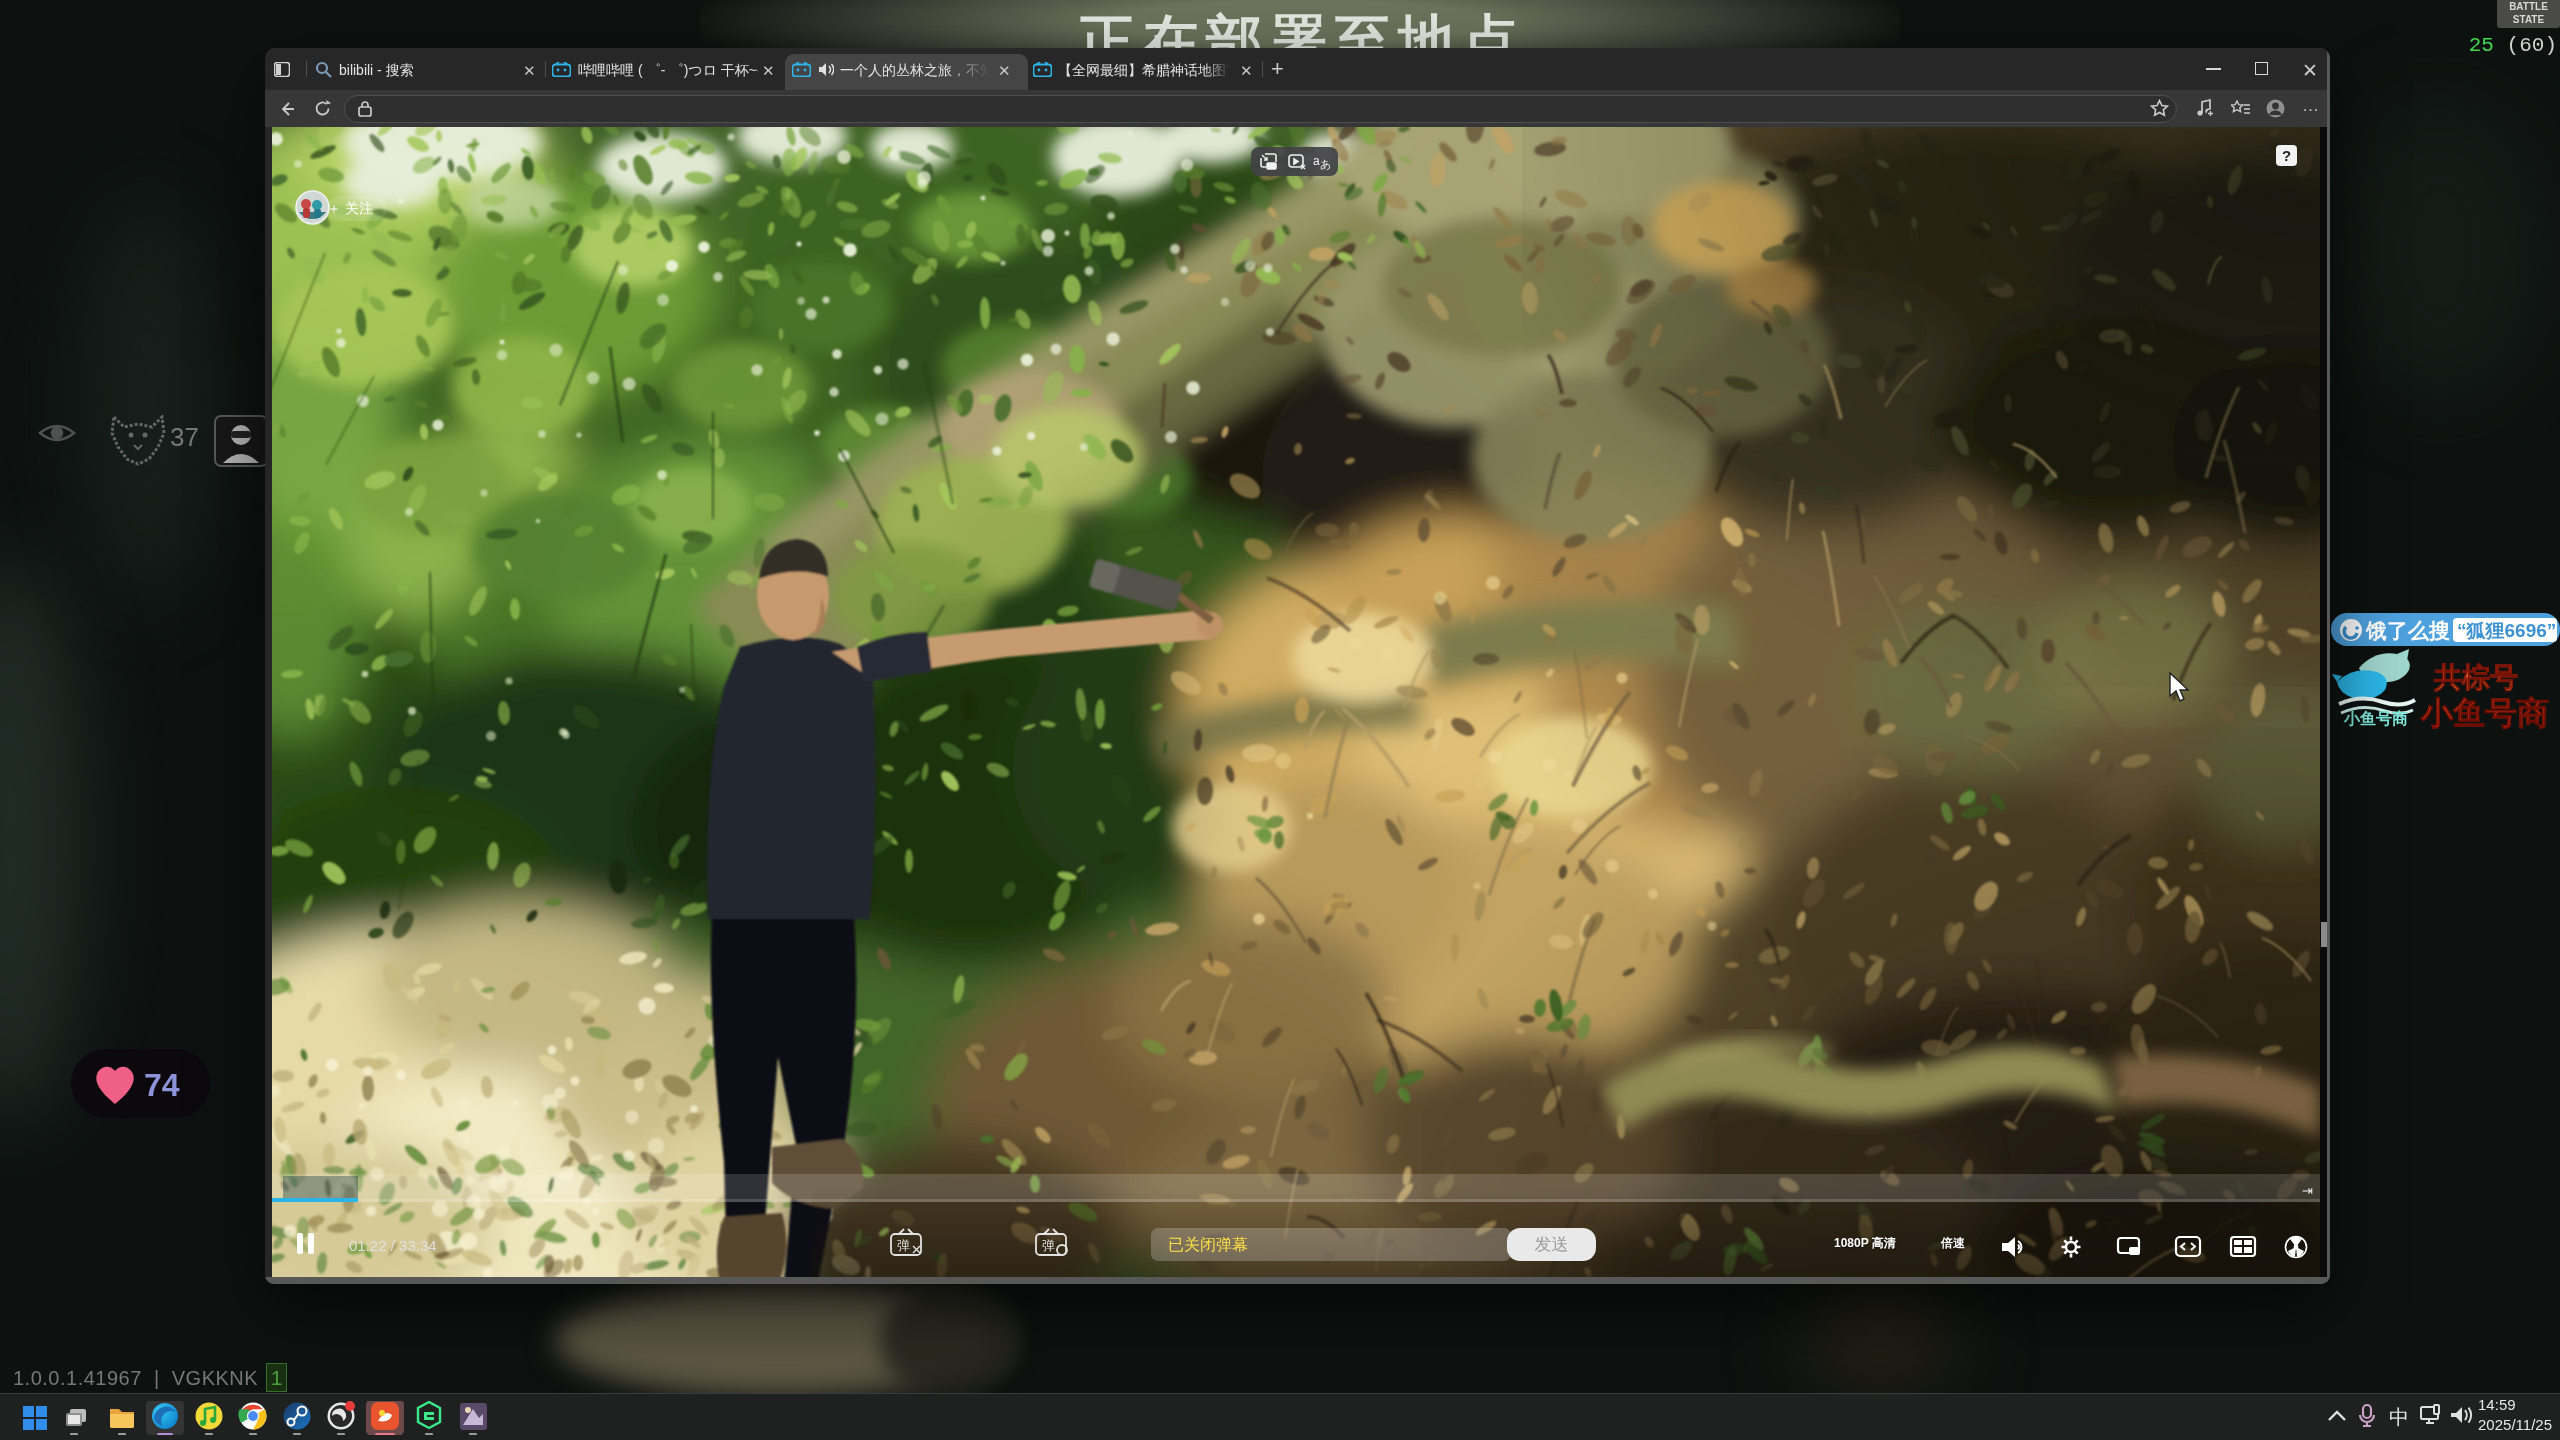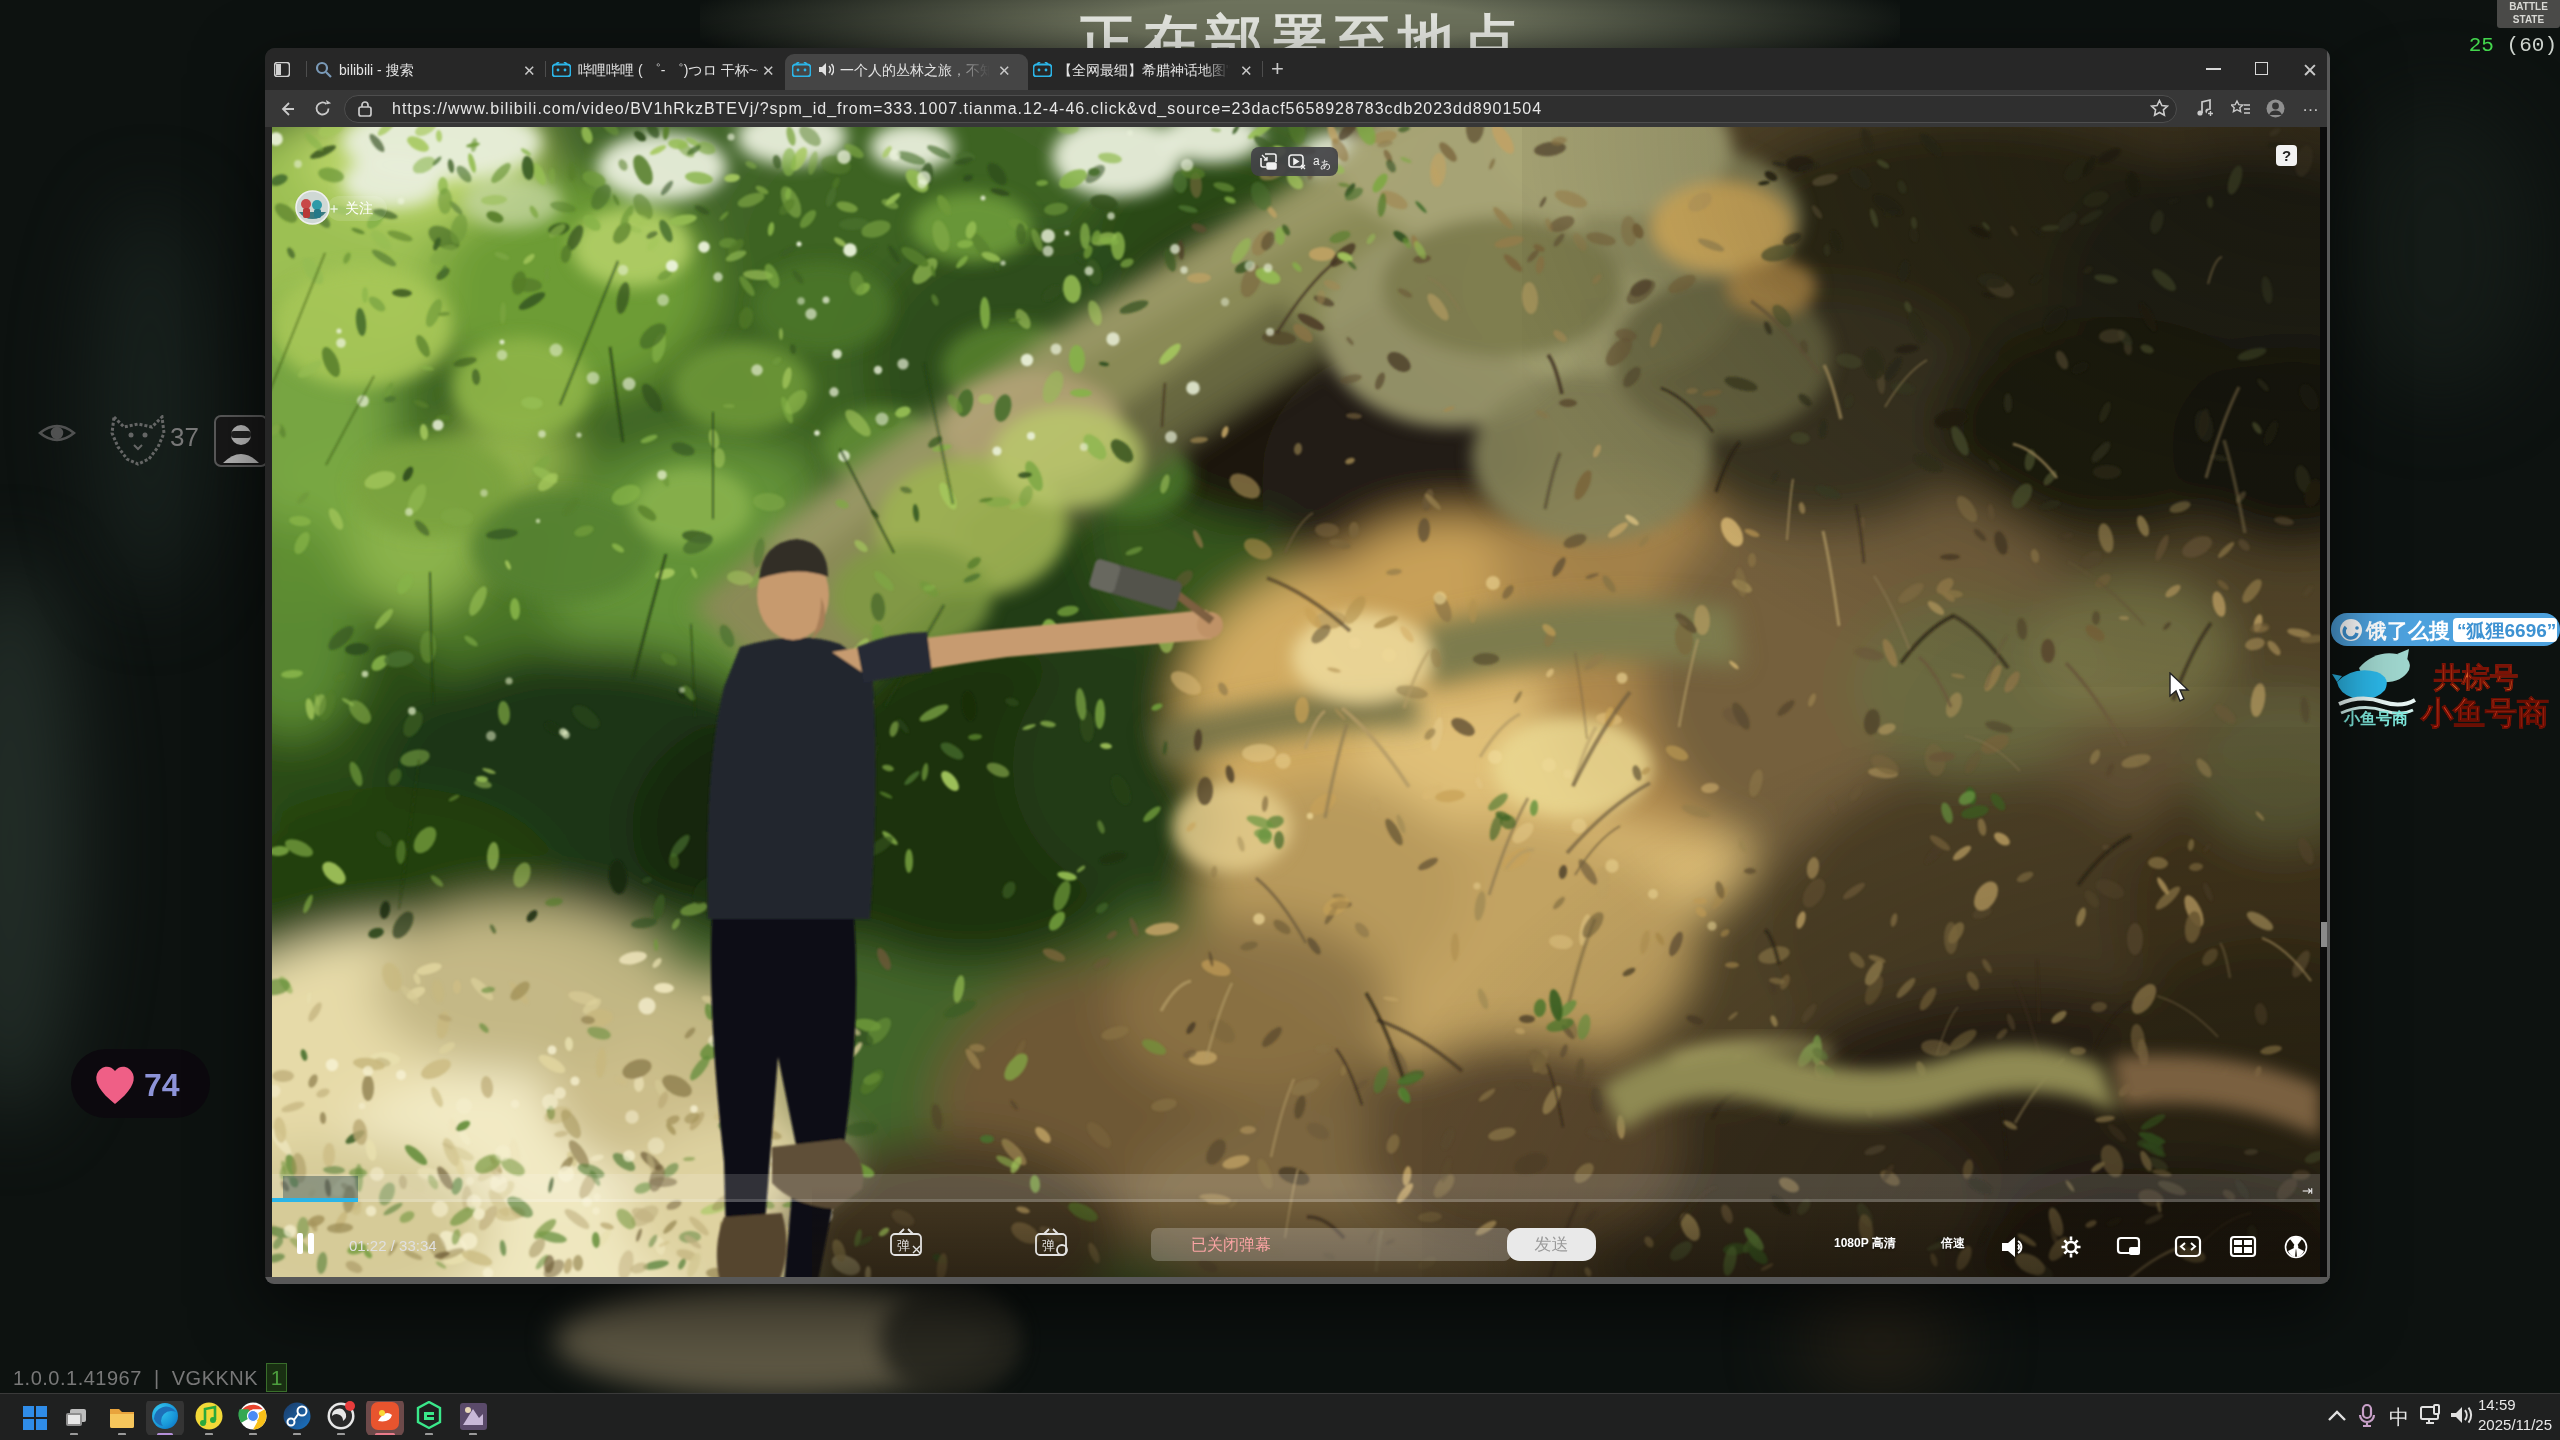--- a/index.html
+++ b/index.html
@@ -29,21 +29,21 @@
 #follow{position:absolute;left:55px;top:69px;width:60px;height:25px;border-radius:13px;background:rgba(255,255,255,.13);color:#fff;font-size:14px;text-align:left;line-height:25px}
 #helpbtn{position:absolute;left:2004px;top:18px;width:21px;height:21px;border-radius:4px;background:#f2f2f2;color:#222;font-weight:bold;font-size:15px;text-align:center;line-height:21px}
 #pipbar{position:absolute;left:979px;top:20px;width:87px;height:29px;border-radius:8px;background:rgba(66,66,70,.92)}
 
 #band{position:absolute;left:0;top:1047px;width:2048px;height:25px;background:rgba(255,255,255,.15)}
 #bandteal{position:absolute;left:11px;top:1049px;width:75px;height:23px;background:rgba(30,62,72,.4)}
 #ptrack{position:absolute;left:0;top:1072px;width:2048px;height:3px;background:rgba(255,255,255,.28)}
 #pfill{position:absolute;left:0;top:1071px;width:86px;height:4px;background:#2ab5e8}
 .pbar{position:absolute;top:1106px;width:6px;height:21px;border-radius:2px;background:#fff}
 #ptime{position:absolute;left:77px;top:1110px;font-size:15px;color:#e0e0e0}
-#dinput{position:absolute;left:879px;top:1101px;width:360px;height:33px;border-radius:7px;background:rgba(255,255,255,.22);color:#fca5a5;font-size:16px;line-height:33px;padding-left:40px}
+#dinput{position:absolute;left:879px;top:1101px;width:360px;height:33px;border-radius:7px;background:rgba(255,255,255,.22);color:#fde047;font-size:16px;line-height:33px;padding-left:17px}
 #dsend{position:absolute;left:1235px;top:1101px;width:89px;height:33px;border-radius:13px;background:#e9e9e9;color:#9a9a9a;font-size:17px;text-align:center;line-height:33px}
 .ctrl{position:absolute;top:1108px;color:#fff;font-size:12px;font-weight:bold;text-shadow:0 1px 2px rgba(0,0,0,.5)}
 
 #taskbar{position:absolute;left:0;top:1393px;width:2560px;height:47px;background:#1f2020;border-top:1px solid #3a3a3a}
 #tray{position:absolute;right:8px;top:1395px;color:#e8e8e8;font-size:15px;line-height:20px}
 
 #heart{position:absolute;left:71px;top:1049px;width:139px;height:69px;border-radius:35px;background:#0c090e}
 #vgk{position:absolute;left:13px;top:1367px;font-size:20px;color:#787878;letter-spacing:.5px}
 #fps{position:absolute;right:3px;top:34px;font-size:21px;color:#cdd3cd;font-family:"Liberation Mono",monospace;white-space:nowrap}
 </style></head><body>
@@ -190,21 +190,20 @@
         <path d="M10 3 L4 9 L10 15 M4 9 H15" stroke="#cacaca" stroke-width="1.8" fill="none"></path>
       </svg>
  <svg class="abs" style="left:48px;top:51px" width="19" height="19" viewBox="0 0 19 19">
         <path d="M15.5 9.5 a6 6 0 1 1 -2 -4.5" stroke="#cacaca" stroke-width="1.8" fill="none"></path>
         <path d="M13 1 l1 4.3 4.2 -1" stroke="none" fill="#cacaca"></path>
       </svg>
  <svg class="abs" style="left:92px;top:51px" width="16" height="19" viewBox="0 0 16 19">
         <rect x="2" y="8" width="12" height="9" rx="2" fill="none" stroke="#cacaca" stroke-width="1.7"></rect>
         <path d="M5 8 V6 a3 3 0 0 1 6 0 v2" stroke="#cacaca" stroke-width="1.7" fill="none"></path>
       </svg>
- <div class="abs" style="left:127px;top:52px;font-size:16px;color:#e6e6e6;letter-spacing:1px">https://www.bilibili.com/video/BV1hRkzBTEVj/?spm_id_from=333.1007.tianma.12-4-46.click&amp;vd_source=23dacf5658928783cdb2023dd8901504</div>
  <svg class="abs" style="left:1885px;top:51px" width="19" height="19" viewBox="0 0 19 19">
         <path d="M9.5 1.5 l2.4 5 5.5.6 -4 3.7 1 5.4 -4.9 -2.7 -4.9 2.7 1 -5.4 -4 -3.7 5.5 -.6 Z" fill="none" stroke="#cacaca" stroke-width="1.6"></path>
       </svg>
  <svg class="abs" style="left:1930px;top:50px" width="20" height="20" viewBox="0 0 20 20">
         <path d="M7 15 V4 l8 -2 v11" stroke="#cacaca" stroke-width="1.7" fill="none"></path>
         <circle cx="5" cy="15" r="2.6" fill="#cacaca"></circle>
         <circle cx="13" cy="13" r="2.6" fill="#cacaca"></circle>
         <circle cx="15.5" cy="15.5" r="3.8" fill="#343434"></circle>
         <path d="M15.5 13 v5 M13 15.5 h5" stroke="#cacaca" stroke-width="1.4"></path>
       </svg>

